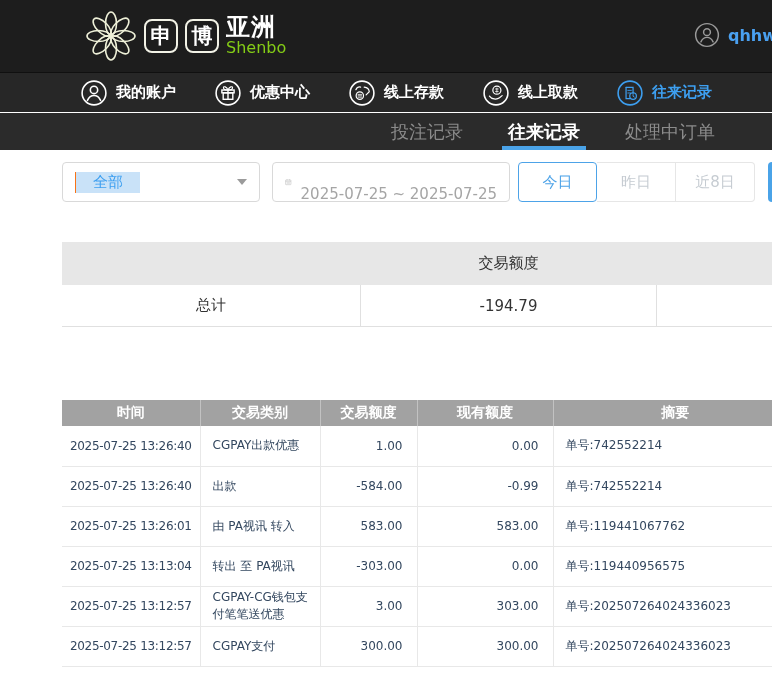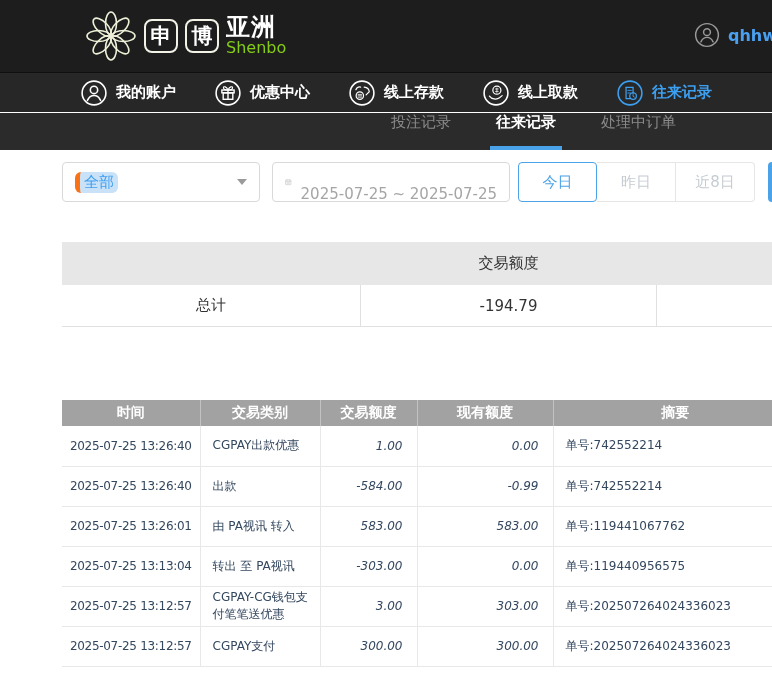--- a/index.html
+++ b/index.html
@@ -25,30 +25,30 @@
     border-top:1px solid #101010; display:flex; align-items:center; padding-left:80px; gap:38px; }
   .nav-item { display:flex; align-items:center; gap:8px; color:#fff; font-size:15px; font-weight:bold;
     white-space:nowrap; cursor:pointer; }
   .nav-item.active { color:#3d9ff0; }
   .nav-icon { width:28px; height:28px; display:inline-flex; }
   .nav-icon svg { width:28px; height:28px; }
 
   
   .sub-nav { position:absolute; left:0; top:113px; width:772px; height:37px; background:#2b2b2b;
     display:flex; align-items:stretch; padding-left:385px; gap:33px; }
-  .tab { position:relative; display:flex; align-items:flex-start; color:#8b8b8b; font-size:15px;
+  .tab { position:relative; display:flex; align-items:center; color:#8b8b8b; font-size:18px;
     padding:0 6px; white-space:nowrap; cursor:pointer; }
   .tab.active { color:#fff; font-weight:bold; }
   .tab.active .tab-underline { position:absolute; left:0; right:0; bottom:0; height:4px; background:#4aa3e8; }
 
   
   .type-select { position:absolute; left:62px; top:162px; width:198px; height:40px; background:#fff;
     border:1px solid #d9d9d9; border-radius:4px; display:flex; align-items:center; padding:0 12px; cursor:pointer; }
-  .sel-value { font-size:15px; color:#3d9ff0; background:#c9e2f8; padding:1px 4px;
-    border-left:5px solid #f97316; flex:0 0 auto;border-radius:6px; }
+  .sel-value { font-size:15px; color:#3d9ff0; background:#c9e2f8; padding:1px 17px;
+    border-left:1px solid #f97316; flex:0 0 auto; }
   .sel-caret { margin-left:auto; width:0; height:0; border-left:5px solid transparent;
     border-right:5px solid transparent; border-top:6px solid #9b9b9b; }
   .date-field { position:absolute; left:272px; top:162px; width:238px; height:40px; background:#fff;
     border:1px solid #d9d9d9; border-radius:4px; display:flex; align-items:center; gap:9px; padding:0 12px; cursor:pointer; }
   .cal-icon { width:16px; height:16px; color:#b9b9b9; }
   .date-text { font-size:15px; color:#a5a5a5; white-space:nowrap;margin-top:24px; }
   .quick-group { position:absolute; left:518px; top:162px; height:56px; display:flex; }
   .qbtn { width:79px; height:40px; background:#fff; border:1px solid #e6e6e6; border-left-width:0;
     color:#c6ccd2; font-size:15px; display:flex; align-items:center; justify-content:center; cursor:pointer; }
   .qbtn:first-child { border-left-width:1px; border-radius:4px 0 0 4px; }
@@ -72,21 +72,21 @@
   .records th { height:26px; background:#a2a2a2; color:#fff; font-size:14px; font-weight:bold;
     text-align:center; border-right:1px solid rgba(255,255,255,.35); }
   .records th:last-child { border-right:none; }
   .records td { height:40px; border-bottom:1px solid #e8e8e8; border-right:1px solid #e8e8e8;
     font-size:12px; color:#33475f; background:#fff; padding:2px 8px; }
   .records td:last-child { border-right:none; }
   .records col.c0 { width:138px; } .records col.c1 { width:120px; } .records col.c2 { width:97px; }
   .records col.c3 { width:136px; } .records col.c4 { width:244px; }
   .records td.c0 { text-align:center; white-space:nowrap; letter-spacing:-0.3px; padding:2px 2px; }
   .records td.c1 { text-align:left; padding-left:12px; }
-  .records td.c2, .records td.c3 { text-align:right; padding-right:14px; white-space:nowrap;font-style:italic; }
+  .records td.c2, .records td.c3 { text-align:right; padding-right:14px; white-space:nowrap; }
   .records td.c4 { text-align:left; padding-left:12px; white-space:nowrap; }
 </style>
 </head>
 <body>
 
 <div class="page">
 
   <div class="top-header">
     <div class="logo">
       <svg class="logo-flower" viewBox="0 0 52 52">

